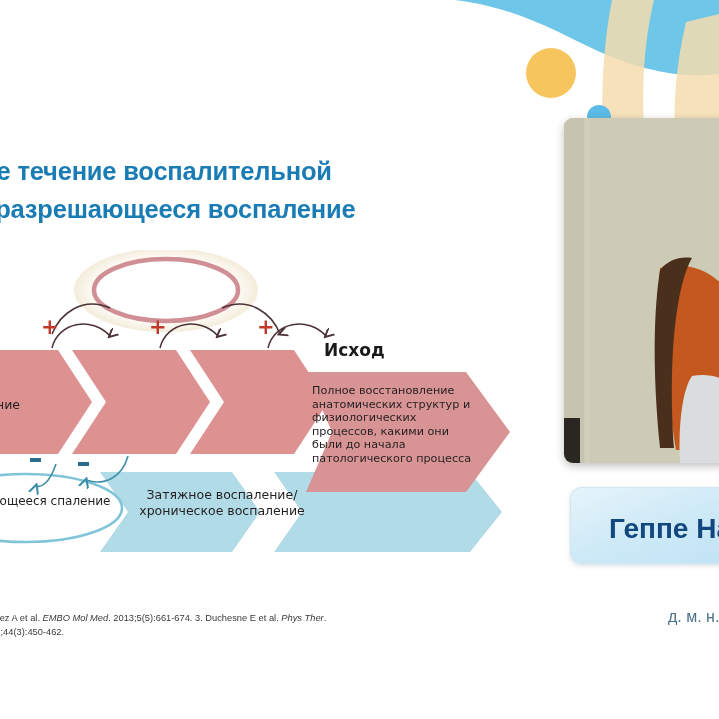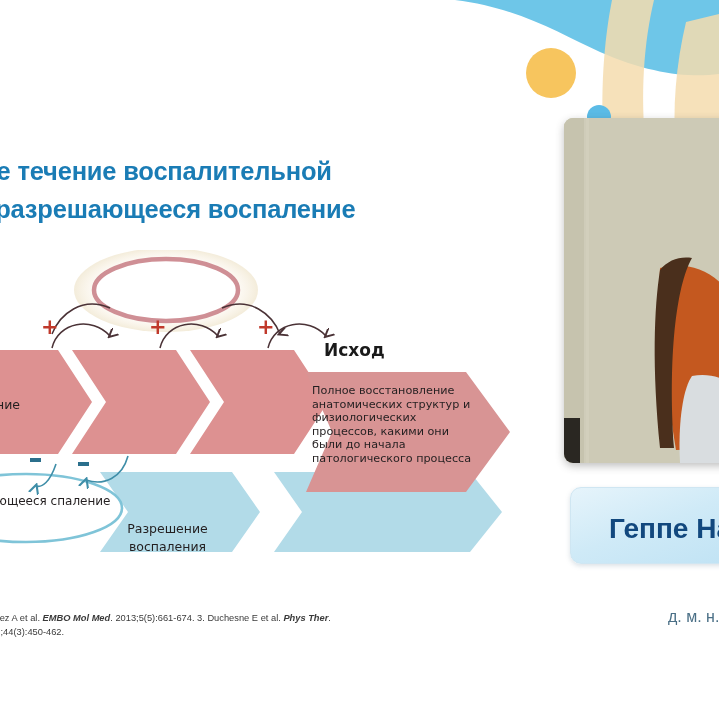--- a/index.html
+++ b/index.html
@@ -54,21 +54,21 @@
   }
   .b1{left:138px;top:487px;width:168px;font-size:12.5px;line-height:16px;}
   .b2{left:316px;top:487px;width:160px;font-size:12.5px;line-height:16px;}
 
   
   .refs{
     position:absolute;left:-52px;top:612px;width:480px;
     font-size:9.3px;line-height:13.5px;color:#3a3a3a;
     font-family:"Liberation Sans",sans-serif;
   }
-  .refs i{font-style:italic;font-weight:bold;}
+  .refs i{font-style:italic;}
 
   
   .video-card{
     position:absolute;left:564px;top:118px;width:175px;height:345px;
     border-radius:9px;overflow:hidden;
     box-shadow:0 3px 9px rgba(60,60,60,.33);
     background:#cbc8b4;
   }
   .video-svg{position:absolute;left:0;top:0;width:175px;height:345px;}
 
@@ -150,30 +150,30 @@
       <path d="M72 100 L176 100 L210 152 L176 204 L72 204 L106 152 Z" fill="#dd9191"></path>
       <path d="M190 100 L294 100 L328 152 L294 204 L190 204 L224 152 Z" fill="#dd9191"></path>
       <path d="M306 122 L466 122 L510 182 L466 242 L306 242 L332 182 Z" fill="#d89494"></path>
 
       <path d="M128 206 C122 228 104 236 86 230" fill="none" stroke="#3f8ea8" stroke-width="1.6" marker-end="url(#ahb)"></path>
       <path d="M56 214 C50 232 42 238 36 236" fill="none" stroke="#3f8ea8" stroke-width="1.6" marker-end="url(#ahb)"></path>
       <rect x="30" y="208" width="11" height="4" fill="#2b6f8c"></rect>
       <rect x="78" y="212" width="11" height="4" fill="#2b6f8c"></rect>
     </svg>
 
-    <div class="res-label">Разрешение воспаления</div>
   </div>
 
   <div class="unres-label">решающееся спаление</div>
 
   <div class="stage-lbl s1">ние</div>
 
   <div class="outcome-head">Исход</div>
   <div class="outcome-txt">Полное восстановление анатомических структур и физиологических процессов, какими они были до начала патологического процесса</div>
 
+  <div class="stage-lbl b1">Затяжное воспаление/хроническое воспаление</div>
 
   <div class="refs">
     <div><span>Ortega-Gómez A et al. </span><i>EMBO Mol Med</i><span>. 2013;5(5):661-674. 3. Duchesne E et al. </span><i>Phys Ther</i><span>.</span></div>
     <div>munity. 2016;44(3):450-462.</div>
   </div>
 
   <div class="video-card">
     <svg class="video-svg" viewBox="0 0 175 345" preserveAspectRatio="none">
       <rect x="0" y="0" width="175" height="345" fill="#cdcab6"></rect>
       <rect x="0" y="0" width="22" height="345" fill="#c6c3ae"></rect>

